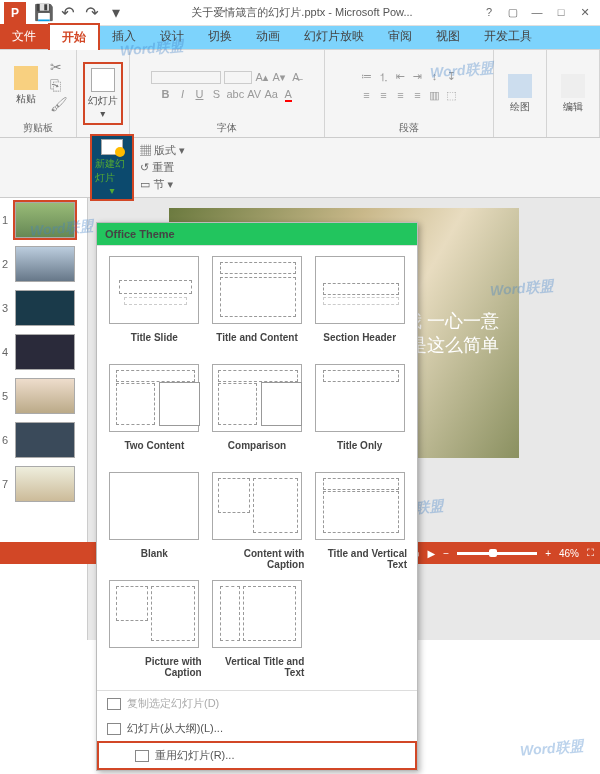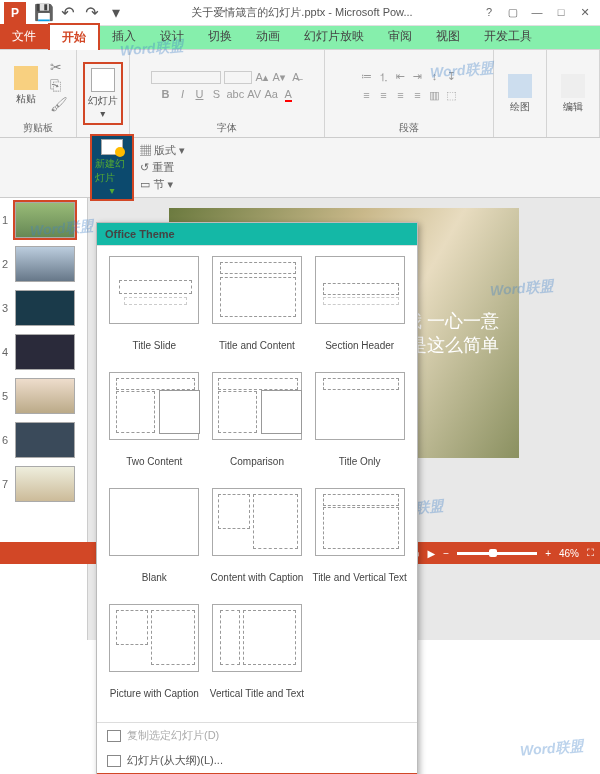--- a/index.html
+++ b/index.html
@@ -8,21 +8,21 @@
 
 .titlebar { height: 26px; background: #fff; display: flex; align-items: center; border-bottom: 1px solid #e0e0e0; }
 .app-icon { width: 22px; height: 22px; background: #d24726; color: #fff; display: flex; align-items: center; justify-content: center; font-weight: bold; font-size: 12px; margin: 2px 4px; }
 .qat { display: flex; gap: 8px; padding: 0 6px; }
 .qat-btn { width: 16px; height: 16px; display: flex; align-items: center; justify-content: center; color: #555; cursor: pointer; }
 .title-text { flex: 1; text-align: center; font-size: 11px; color: #555; overflow: hidden; white-space: nowrap; }
 .winctrl { display: flex; gap: 10px; padding: 0 8px; }
 .winctrl span { width: 14px; font-size: 11px; color: #666; text-align: center; cursor: pointer; }
 
 
-.tabs { height: 24px; background: #86efac; display: flex; align-items: flex-end; border-bottom: 1px solid #d4d4d4; }
+.tabs { height: 24px; background: #7dd3fc; display: flex; align-items: flex-end; border-bottom: 1px solid #d4d4d4; }
 .tab { padding: 4px 12px; font-size: 12px; color: #444; cursor: pointer; }
 .tab.file { background: #d24726; color: #fff; }
 .tab.active { border: 2px solid #d24726; border-bottom: none; background: #fff; color: #d24726; font-weight: bold; margin-bottom: -1px; }
 
 
 .ribbon { height: 88px; background: #f5f5f5; border-bottom: 1px solid #ccc; display: flex; }
 .rgroup { border-right: 1px solid #d4d4d4; padding: 2px 6px; display: flex; flex-direction: column; }
 .rgroup-body { flex: 1; display: flex; align-items: center; gap: 2px; }
 .rgroup-label { font-size: 10px; color: #666; text-align: center; padding-top: 2px; }
 .big-btn { width: 40px; display: flex; flex-direction: column; align-items: center; justify-content: center; font-size: 10px; color: #555; cursor: pointer; padding: 2px; }
@@ -52,25 +52,25 @@
 .canvas { flex: 1; display: flex; align-items: flex-start; justify-content: center; padding: 10px; position: relative; }
 .slide { width: 350px; height: 250px; background: linear-gradient(120deg, #6b7a3f 0%, #c9b88a 40%, #e8dcc0 60%, #8a9060 100%); display: flex; flex-direction: column; align-items: flex-end; justify-content: center; padding-right: 20px; color: #fff; font-size: 18px; font-family: serif; }
 
 
 .statusbar { height: 22px; background: #d24726; display: flex; align-items: center; justify-content: flex-end; color: #fff; font-size: 10px; padding: 0 6px; gap: 8px; position: absolute; bottom: 210px; left: 0; right: 0; }
 .zoom-slider { width: 80px; height: 3px; background: #fff; position: relative; }
 .zoom-slider::after { content: ""; position: absolute; left: 40%; top: -3px; width: 8px; height: 8px; background: #fff; border-radius: 2px; }
 
 
 .layout-menu { position: absolute; left: 96px; top: 222px; width: 322px; background: #fff; border: 1px solid #bbb; box-shadow: 2px 2px 6px rgba(0,0,0,0.3); z-index: 100; }
-.layout-title { font-size: 11px; font-weight: bold; padding: 5px 8px; color: #444; border-bottom: 1px solid #ddd; background: #14b8a6; }
+.layout-title { font-size: 11px; font-weight: bold; padding: 5px 8px; color: #444; border-bottom: 1px solid #ddd; background: #22c55e; }
 .layout-grid { display: grid; grid-template-columns: repeat(3, 1fr); gap: 4px; padding: 8px; }
 .layout-item { display: flex; flex-direction: column; align-items: center; cursor: pointer; padding: 2px; }
 .layout-thumb { width: 90px; height: 68px; border: 1px solid #aaa; background: #fff; position: relative; padding: 4px; }
-.layout-label { font-size: 10px; color: #444; text-align: left; margin-top: 16px; height: 24px; }
+.layout-label { font-size: 10px; color: #444; text-align: right; margin-top: 8px; height: 24px; font-weight: bold; }
 .lt-title::before { content: ""; position: absolute; left: 10%; top: 35%; width: 80%; height: 18%; border: 1px dashed #999; }
 .lt-title::after { content: ""; position: absolute; left: 15%; top: 60%; width: 70%; height: 10%; border: 1px dashed #ccc; }
 .lt-content::before { content: ""; position: absolute; left: 8%; top: 8%; width: 84%; height: 14%; border: 1px dashed #999; }
 .lt-content::after { content: ""; position: absolute; left: 8%; top: 30%; width: 84%; height: 58%; border: 1px dashed #999; }
 .lt-section::before { content: ""; position: absolute; left: 8%; top: 40%; width: 84%; height: 14%; border: 1px dashed #999; }
 .lt-section::after { content: ""; position: absolute; left: 8%; top: 60%; width: 84%; height: 10%; border: 1px dashed #ccc; }
 .lt-two::before { content: ""; position: absolute; left: 6%; top: 8%; width: 88%; height: 14%; border: 1px dashed #999; }
 .lt-two::after { content: ""; position: absolute; left: 6%; top: 28%; width: 42%; height: 60%; border: 1px dashed #999; box-shadow: 44px 0 0 #fff, 44px 0 0 1px #999; }
 .lt-titleonly::before { content: ""; position: absolute; left: 8%; top: 8%; width: 84%; height: 14%; border: 1px dashed #999; }
 .lt-blank { }

